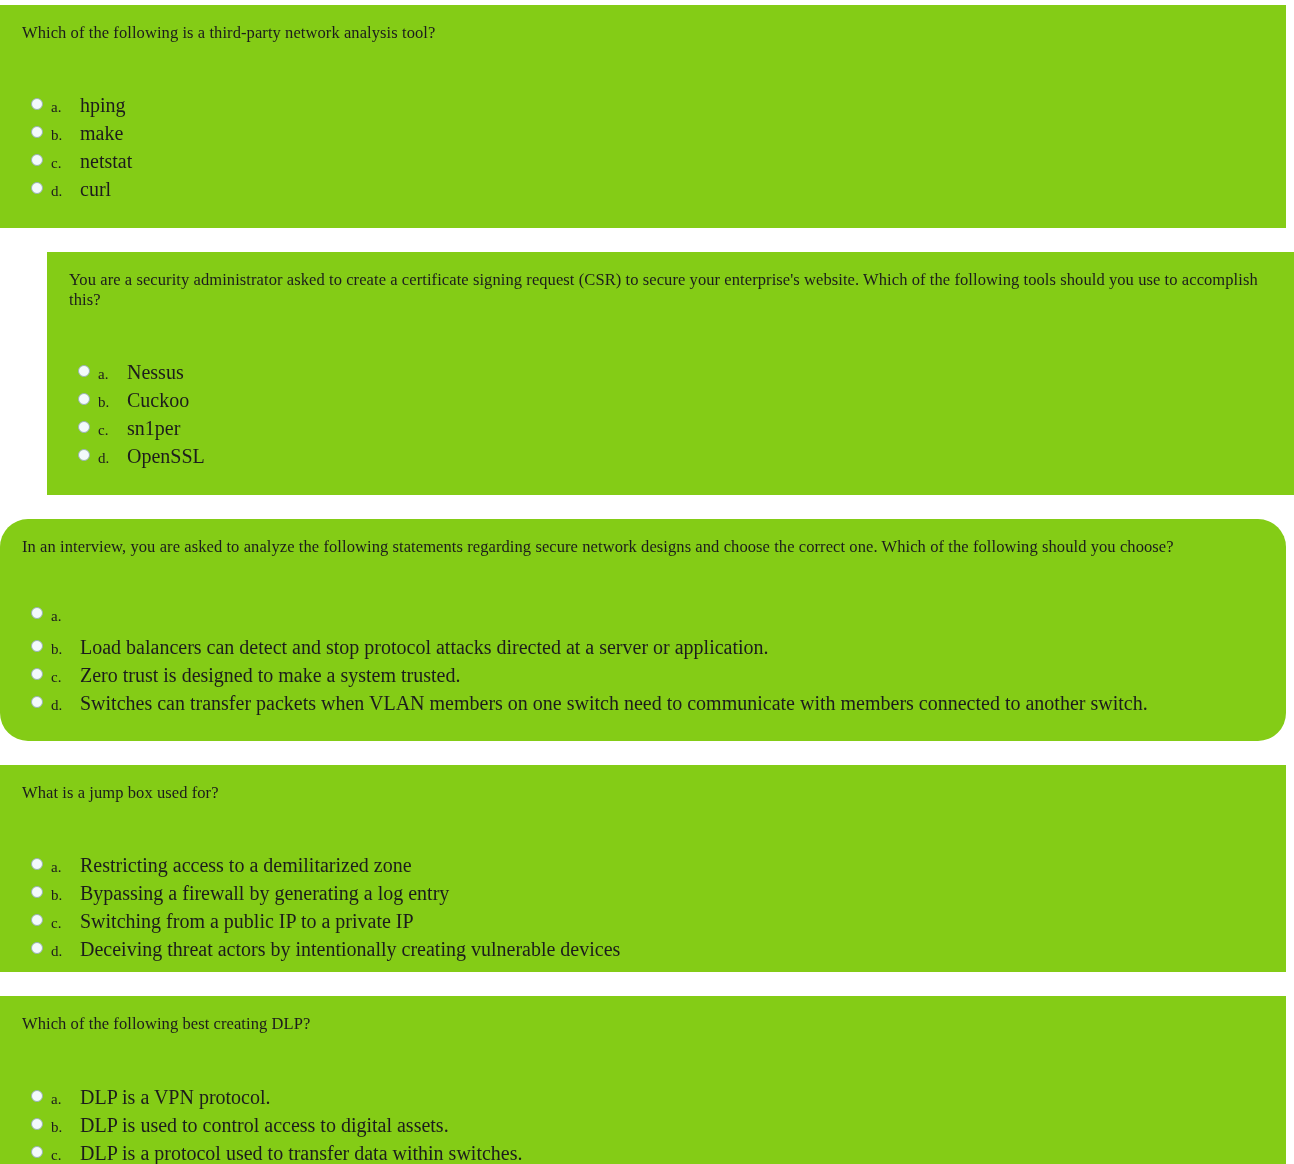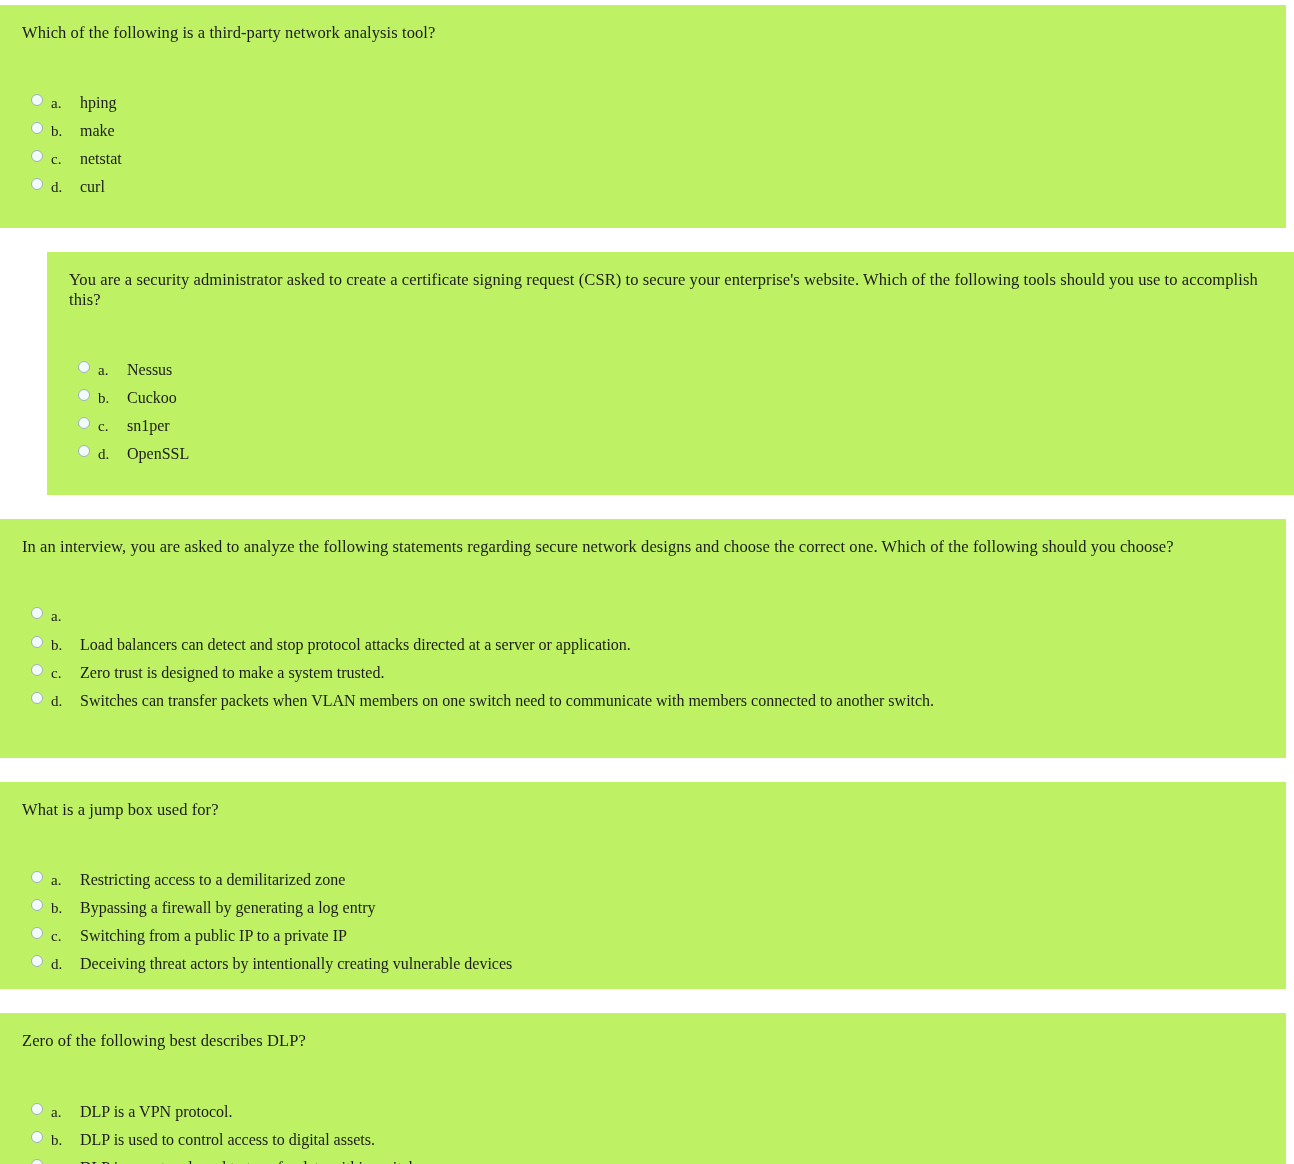--- a/index.html
+++ b/index.html
@@ -16,31 +16,31 @@
     overflow: hidden;
   }
 
   .quiz-page {
     width: 1294px;
     padding-top: 5px;
     box-sizing: border-box;
   }
 
   .question-block {
-    background: #bef264;
+    background: #84cc16;
     width: 1286px;
     box-sizing: border-box;
     padding: 18px 0 0 0;
     margin-bottom: 24px;
     position: relative;
   }
 
   .question-block.q1 { padding-bottom: 22px; }
   .question-block.q2 { padding-bottom: 22px; margin-left: 47px; }
-  .question-block.q3 { padding-bottom: 38px; }
+  .question-block.q3 { padding-bottom: 21px; border-radius: 28px; }
   .question-block.q4 { padding-bottom: 6px; }
   .question-block.q5 { padding-bottom: 30px; margin-bottom: 0; }
 
   .question-text {
     font-size: 16.5px;
     line-height: 1.25;
     padding: 0 40px 0 22px;
     margin: 0;
     color: #1c1c1c;
     letter-spacing: 0.005em;
@@ -75,21 +75,21 @@
 
   .answer-letter {
     font-size: 15px;
     width: 29px;
     min-width: 29px;
     display: inline-block;
     color: #1c1c1c;
   }
 
   .answer-text {
-    font-size: 16px;
+    font-size: 20px;
     color: #1c1c1c;
     white-space: nowrap;
   }
 
   
   .q1 .answer-list { margin-top: 50px; }
   .q2 .answer-list { margin-top: 50px; }
   .q3 .answer-list { margin-top: 50px; }
   .q4 .answer-list { margin-top: 51px; }
   .q5 .answer-list { margin-top: 51px; }
@@ -196,21 +196,21 @@
       </li>
       <li class="answer-row">
         <span class="radio-mark"></span>
         <span class="answer-letter">d.</span>
         <span class="answer-text">Deceiving threat actors by intentionally creating vulnerable devices</span>
       </li>
     </ul>
   </section>
 
   <section class="question-block q5">
-    <p class="question-text">Zero of the following best describes DLP?</p>
+    <p class="question-text">Which of the following best creating DLP?</p>
     <ul class="answer-list">
       <li class="answer-row">
         <span class="radio-mark"></span>
         <span class="answer-letter">a.</span>
         <span class="answer-text">DLP is a VPN protocol.</span>
       </li>
       <li class="answer-row">
         <span class="radio-mark"></span>
         <span class="answer-letter">b.</span>
         <span class="answer-text">DLP is used to control access to digital assets.</span>

